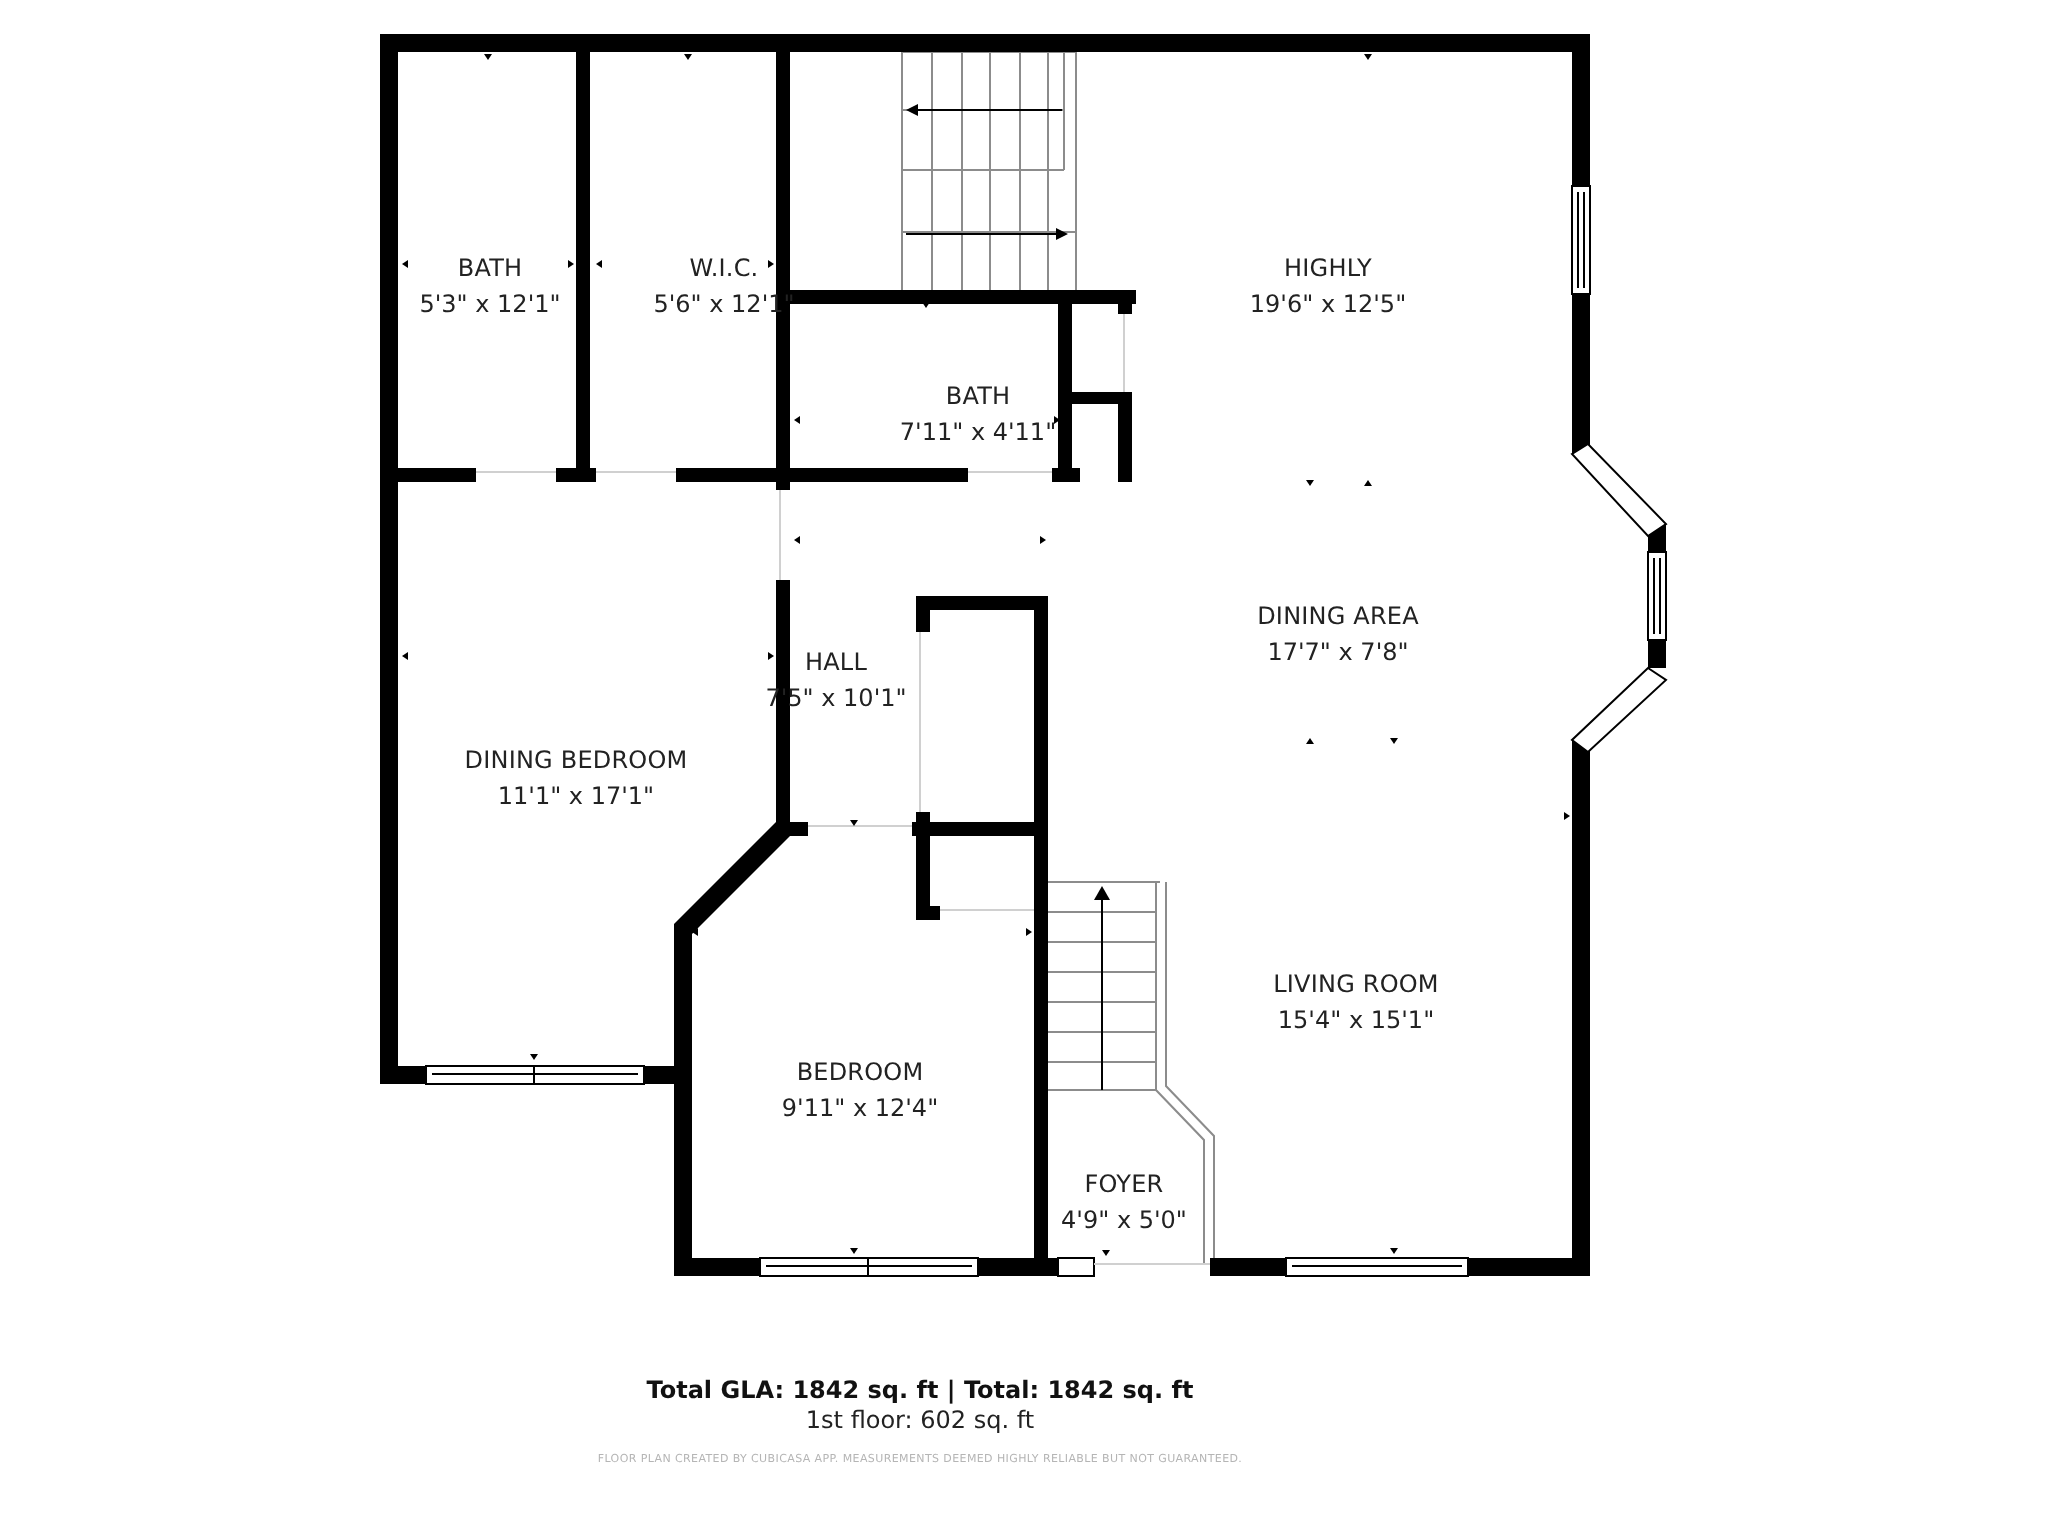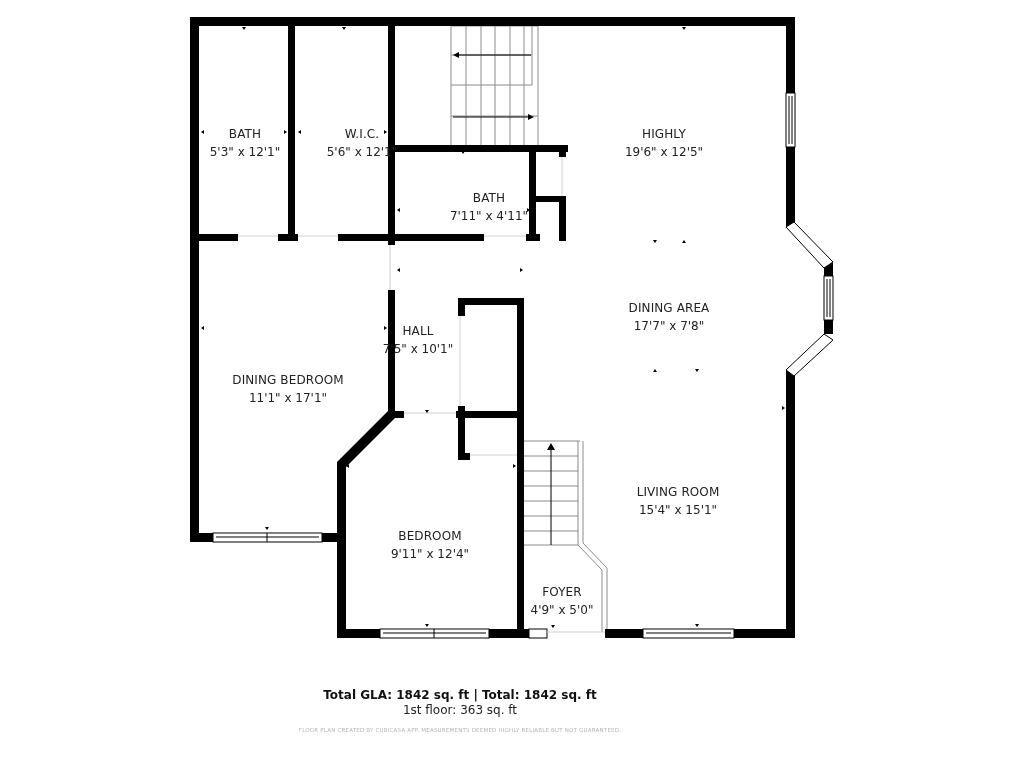--- a/index.html
+++ b/index.html
@@ -212,15 +212,15 @@
   <span class="name">LIVING ROOM</span>
   <span class="dims">15'4" x 15'1"</span>
 </div>
 <div class="room-label" style="left:562px; top:583px;">
   <span class="name">FOYER</span>
   <span class="dims">4'9" x 5'0"</span>
 </div>
 
 <div id="summary">
   <div class="total">Total GLA: 1842 sq. ft | Total: 1842 sq. ft</div>
-  <div class="floor">1st floor: 363 sq. ft</div>
+  <div class="floor">1st floor: 602 sq. ft</div>
   <div class="disclaimer">FLOOR PLAN CREATED BY CUBICASA APP. MEASUREMENTS DEEMED HIGHLY RELIABLE BUT NOT GUARANTEED.</div>
 </div>
 
 </body></html>

